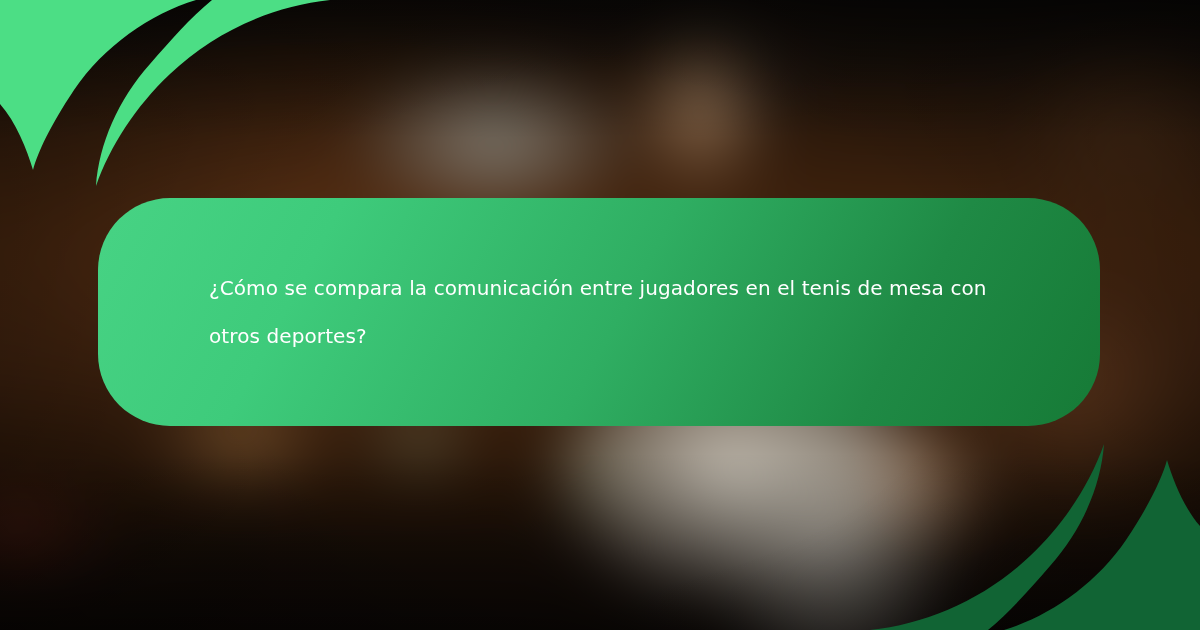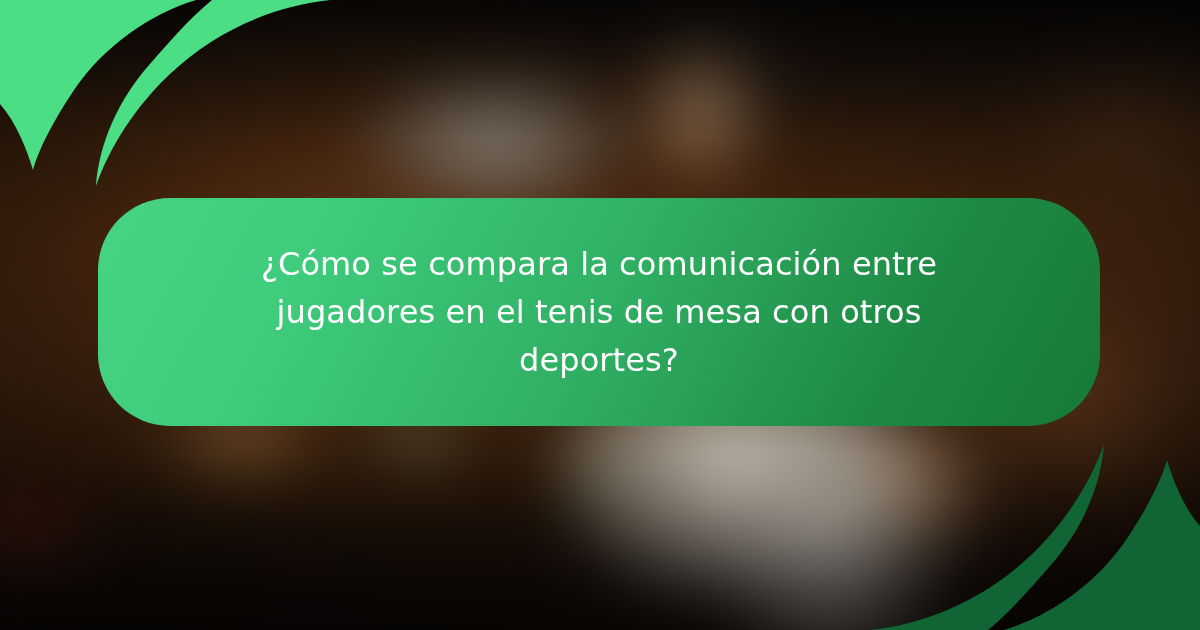--- a/index.html
+++ b/index.html
@@ -75,23 +75,23 @@
     border-radius: 72px;
     background: linear-gradient(118deg, #47d384 0%, #3ecb7b 22%, #2fae62 52%, #1f8a45 78%, #167a36 100%);
     display: flex;
     align-items: center;
     justify-content: center;
     box-sizing: border-box;
     padding: 0 60px;
   }
   .card-text {
     color: #ffffff;
-    font-size: 32px;
+    font-size: 20px;
     line-height: 48px;
-    text-align: center;
+    text-align: left;
     font-weight: 400;
     letter-spacing: 0.1px;
     max-width: 780px;
     text-rendering: optimizeLegibility;
   }
 </style>
 </head>
 <body>
 
 <div id="stage">

